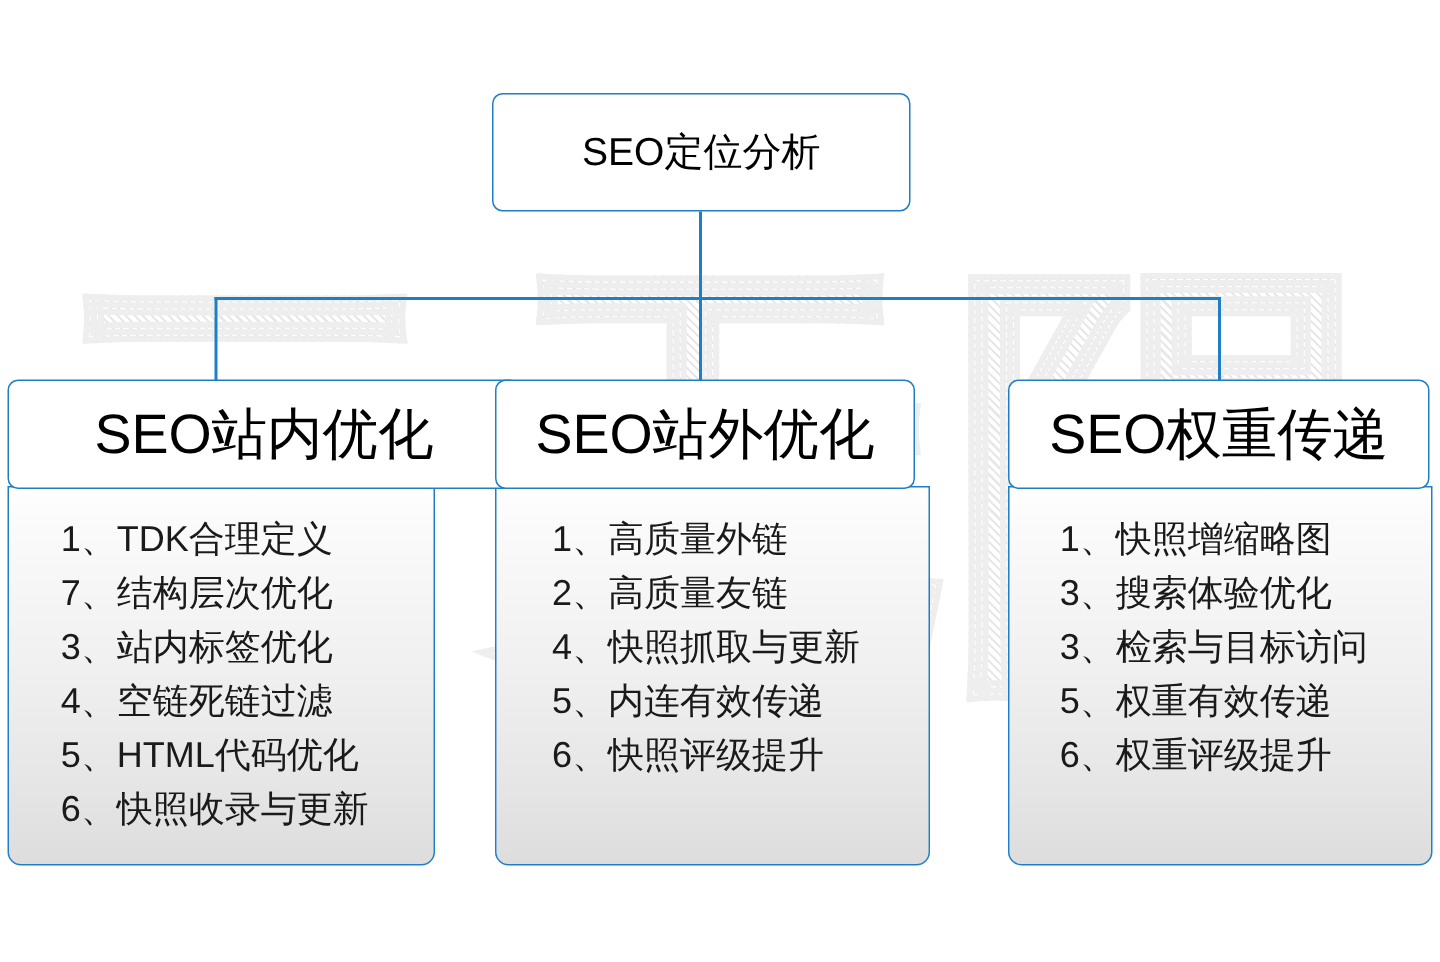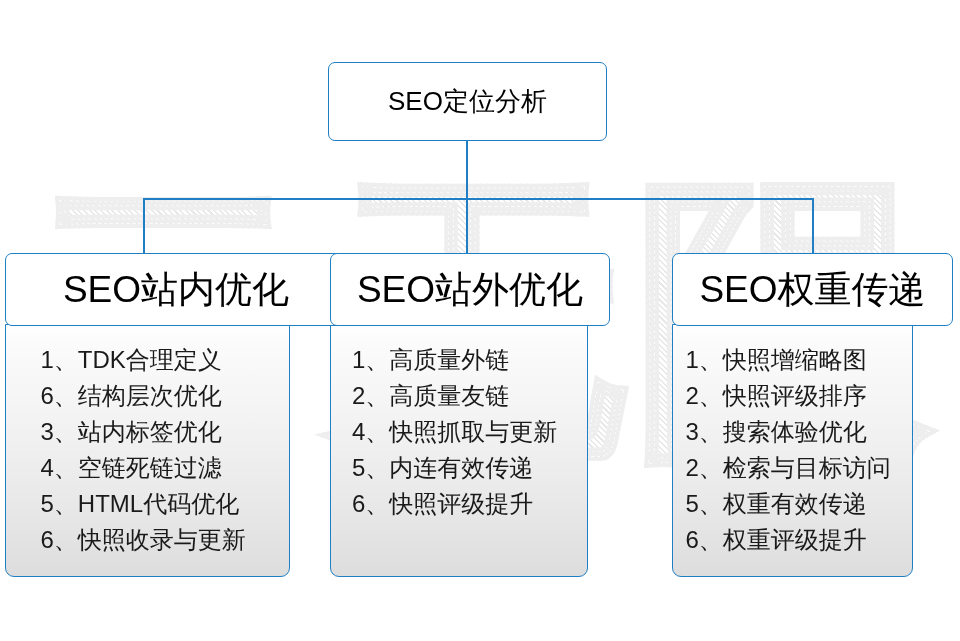--- a/index.html
+++ b/index.html
@@ -92,22 +92,22 @@
     width: 960px;
     height: 641px;
     z-index: 2;
     pointer-events: none;
   }
   .column {
     position: absolute;
     pointer-events: auto;
   }
   .col-0 { left: 5px;   top: 253px; width: 285px; }
-  .col-1 { left: 330px; top: 253px; width: 258px; }
-  .col-2 { left: 672px; top: 253px; width: 241px; }
+  .col-1 { left: 330px; top: 253px; width: 290px; }
+  .col-2 { left: 672px; top: 253px; width: 283px; }
 
   .col-header {
     box-sizing: border-box;
     height: 73px;
     border: 1.6px solid #1f7ec4;
     border-radius: 7px;
     background: #ffffff;
     display: flex;
     align-items: center;
     justify-content: center;
@@ -180,21 +180,21 @@
 
     <div class="column col-0">
       <div class="col-header">
         <span class="col-header-title">SEO站内优化</span>
       </div>
       <div class="col-list">
         <div class="list-item">
             <span class="list-item-inner">1、TDK合理定义</span>
           </div>
         <div class="list-item">
-            <span class="list-item-inner">6、结构层次优化</span>
+            <span class="list-item-inner">7、结构层次优化</span>
           </div>
         <div class="list-item">
             <span class="list-item-inner">3、站内标签优化</span>
           </div>
         <div class="list-item">
             <span class="list-item-inner">4、空链死链过滤</span>
           </div>
         <div class="list-item">
             <span class="list-item-inner">5、HTML代码优化</span>
           </div>
@@ -229,27 +229,24 @@
 
     <div class="column col-2">
       <div class="col-header">
         <span class="col-header-title">SEO权重传递</span>
       </div>
       <div class="col-list">
         <div class="list-item">
             <span class="list-item-inner">1、快照增缩略图</span>
           </div>
         <div class="list-item">
-            <span class="list-item-inner">2、快照评级排序</span>
-          </div>
-        <div class="list-item">
             <span class="list-item-inner">3、搜索体验优化</span>
           </div>
         <div class="list-item">
-            <span class="list-item-inner">2、检索与目标访问</span>
+            <span class="list-item-inner">3、检索与目标访问</span>
           </div>
         <div class="list-item">
             <span class="list-item-inner">5、权重有效传递</span>
           </div>
         <div class="list-item">
             <span class="list-item-inner">6、权重评级提升</span>
           </div>
       </div>
     </div>
 

